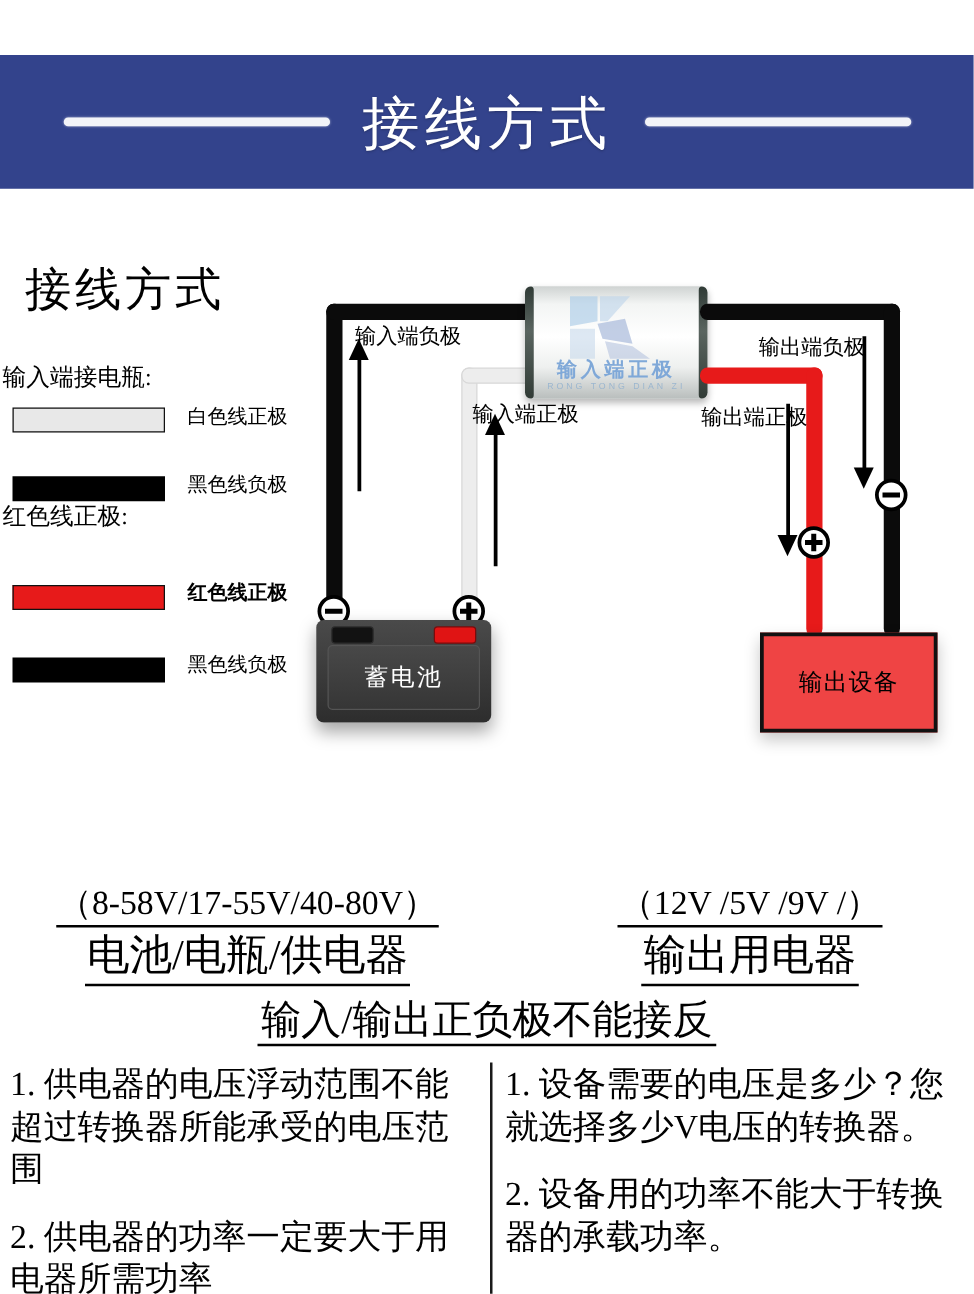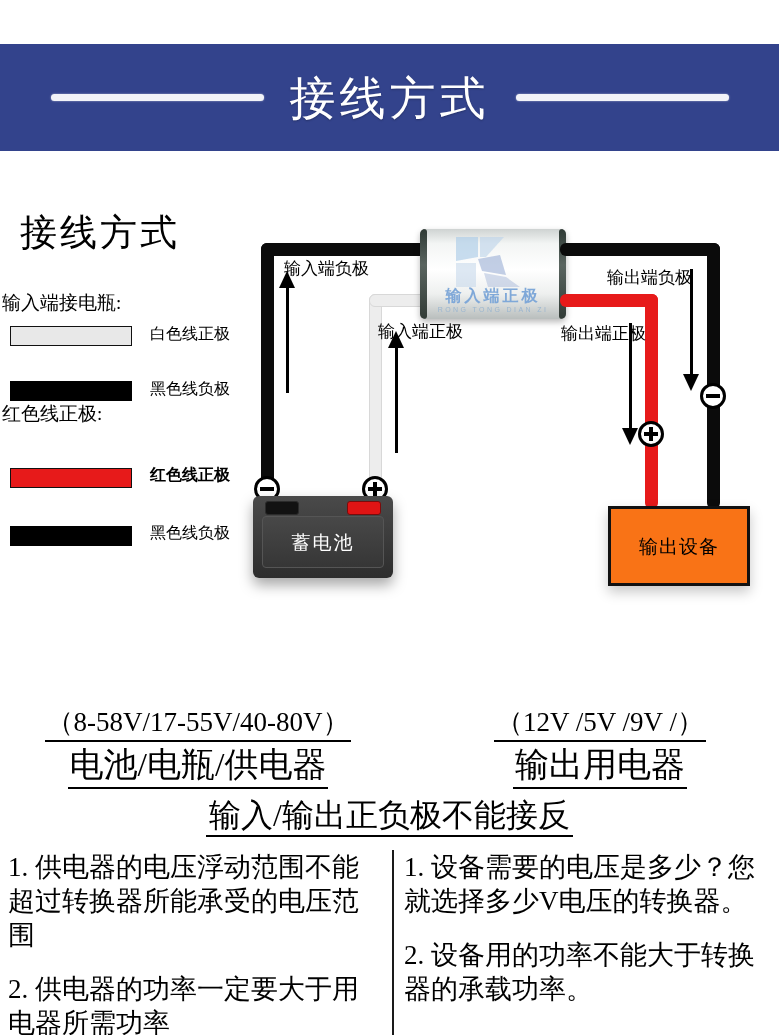--- a/index.html
+++ b/index.html
@@ -130,21 +130,21 @@
     display:flex;align-items:center;justify-content:center;
   }
   .bat-label{color:#fff;font-size:19px;letter-spacing:2px;line-height:1;}
   .term{position:absolute;top:5px;height:14px;width:34px;border-radius:3px;}
   .term.neg{left:12px;background:#121212;border:1px solid #2b2b2b;box-sizing:border-box;}
   .term.pos{right:12px;background:#e01414;border:1px solid #7a0b0b;box-sizing:border-box;}
 
   
   .device{
     position:absolute;left:608px;top:355px;width:142px;height:80px;
-    background:#f97316;border:3px solid #111;box-sizing:border-box;
+    background:#ef4444;border:3px solid #111;box-sizing:border-box;
     display:flex;align-items:center;justify-content:center;
     box-shadow:0 6px 12px rgba(0,0,0,.22);
   }
   .device-label{font-size:19px;letter-spacing:1px;line-height:1;}
 
   
   .heads{position:absolute;left:0;top:663px;width:779px;height:135px;}
   .head-col{position:absolute;text-align:center;}
   .head-col.left{left:8px;top:0;width:380px;}
   .head-col.right{left:430px;top:0;width:340px;}

